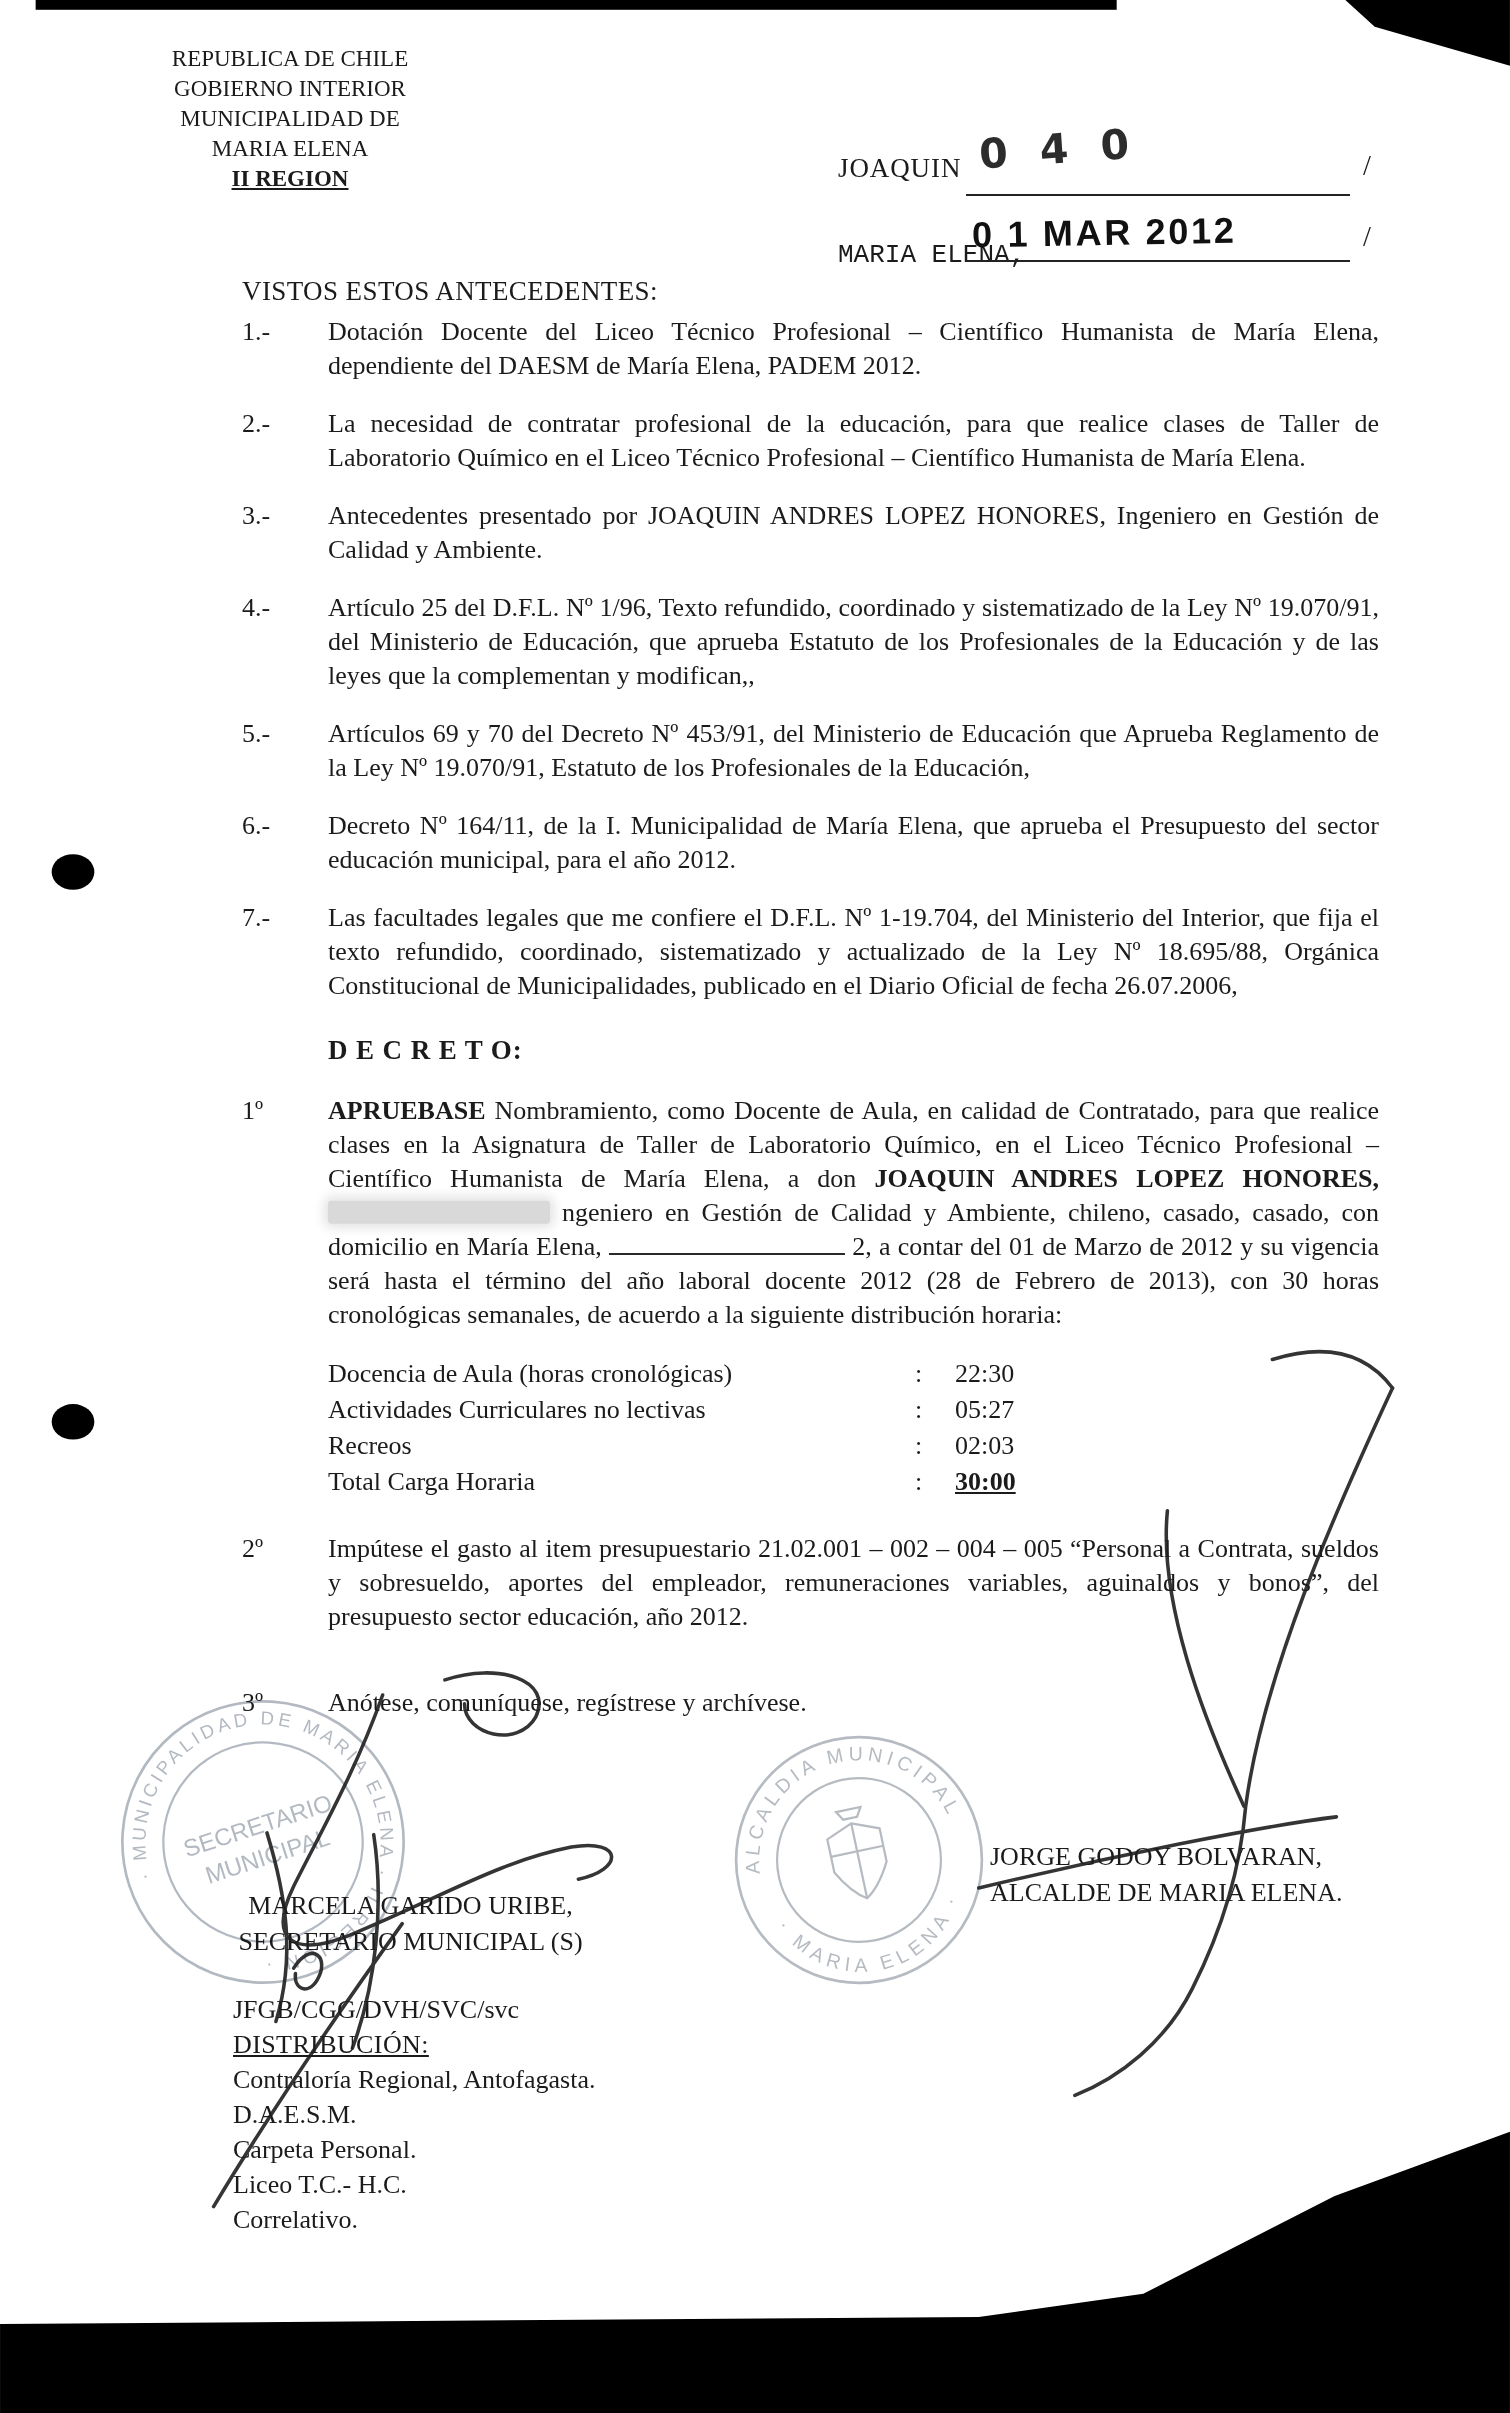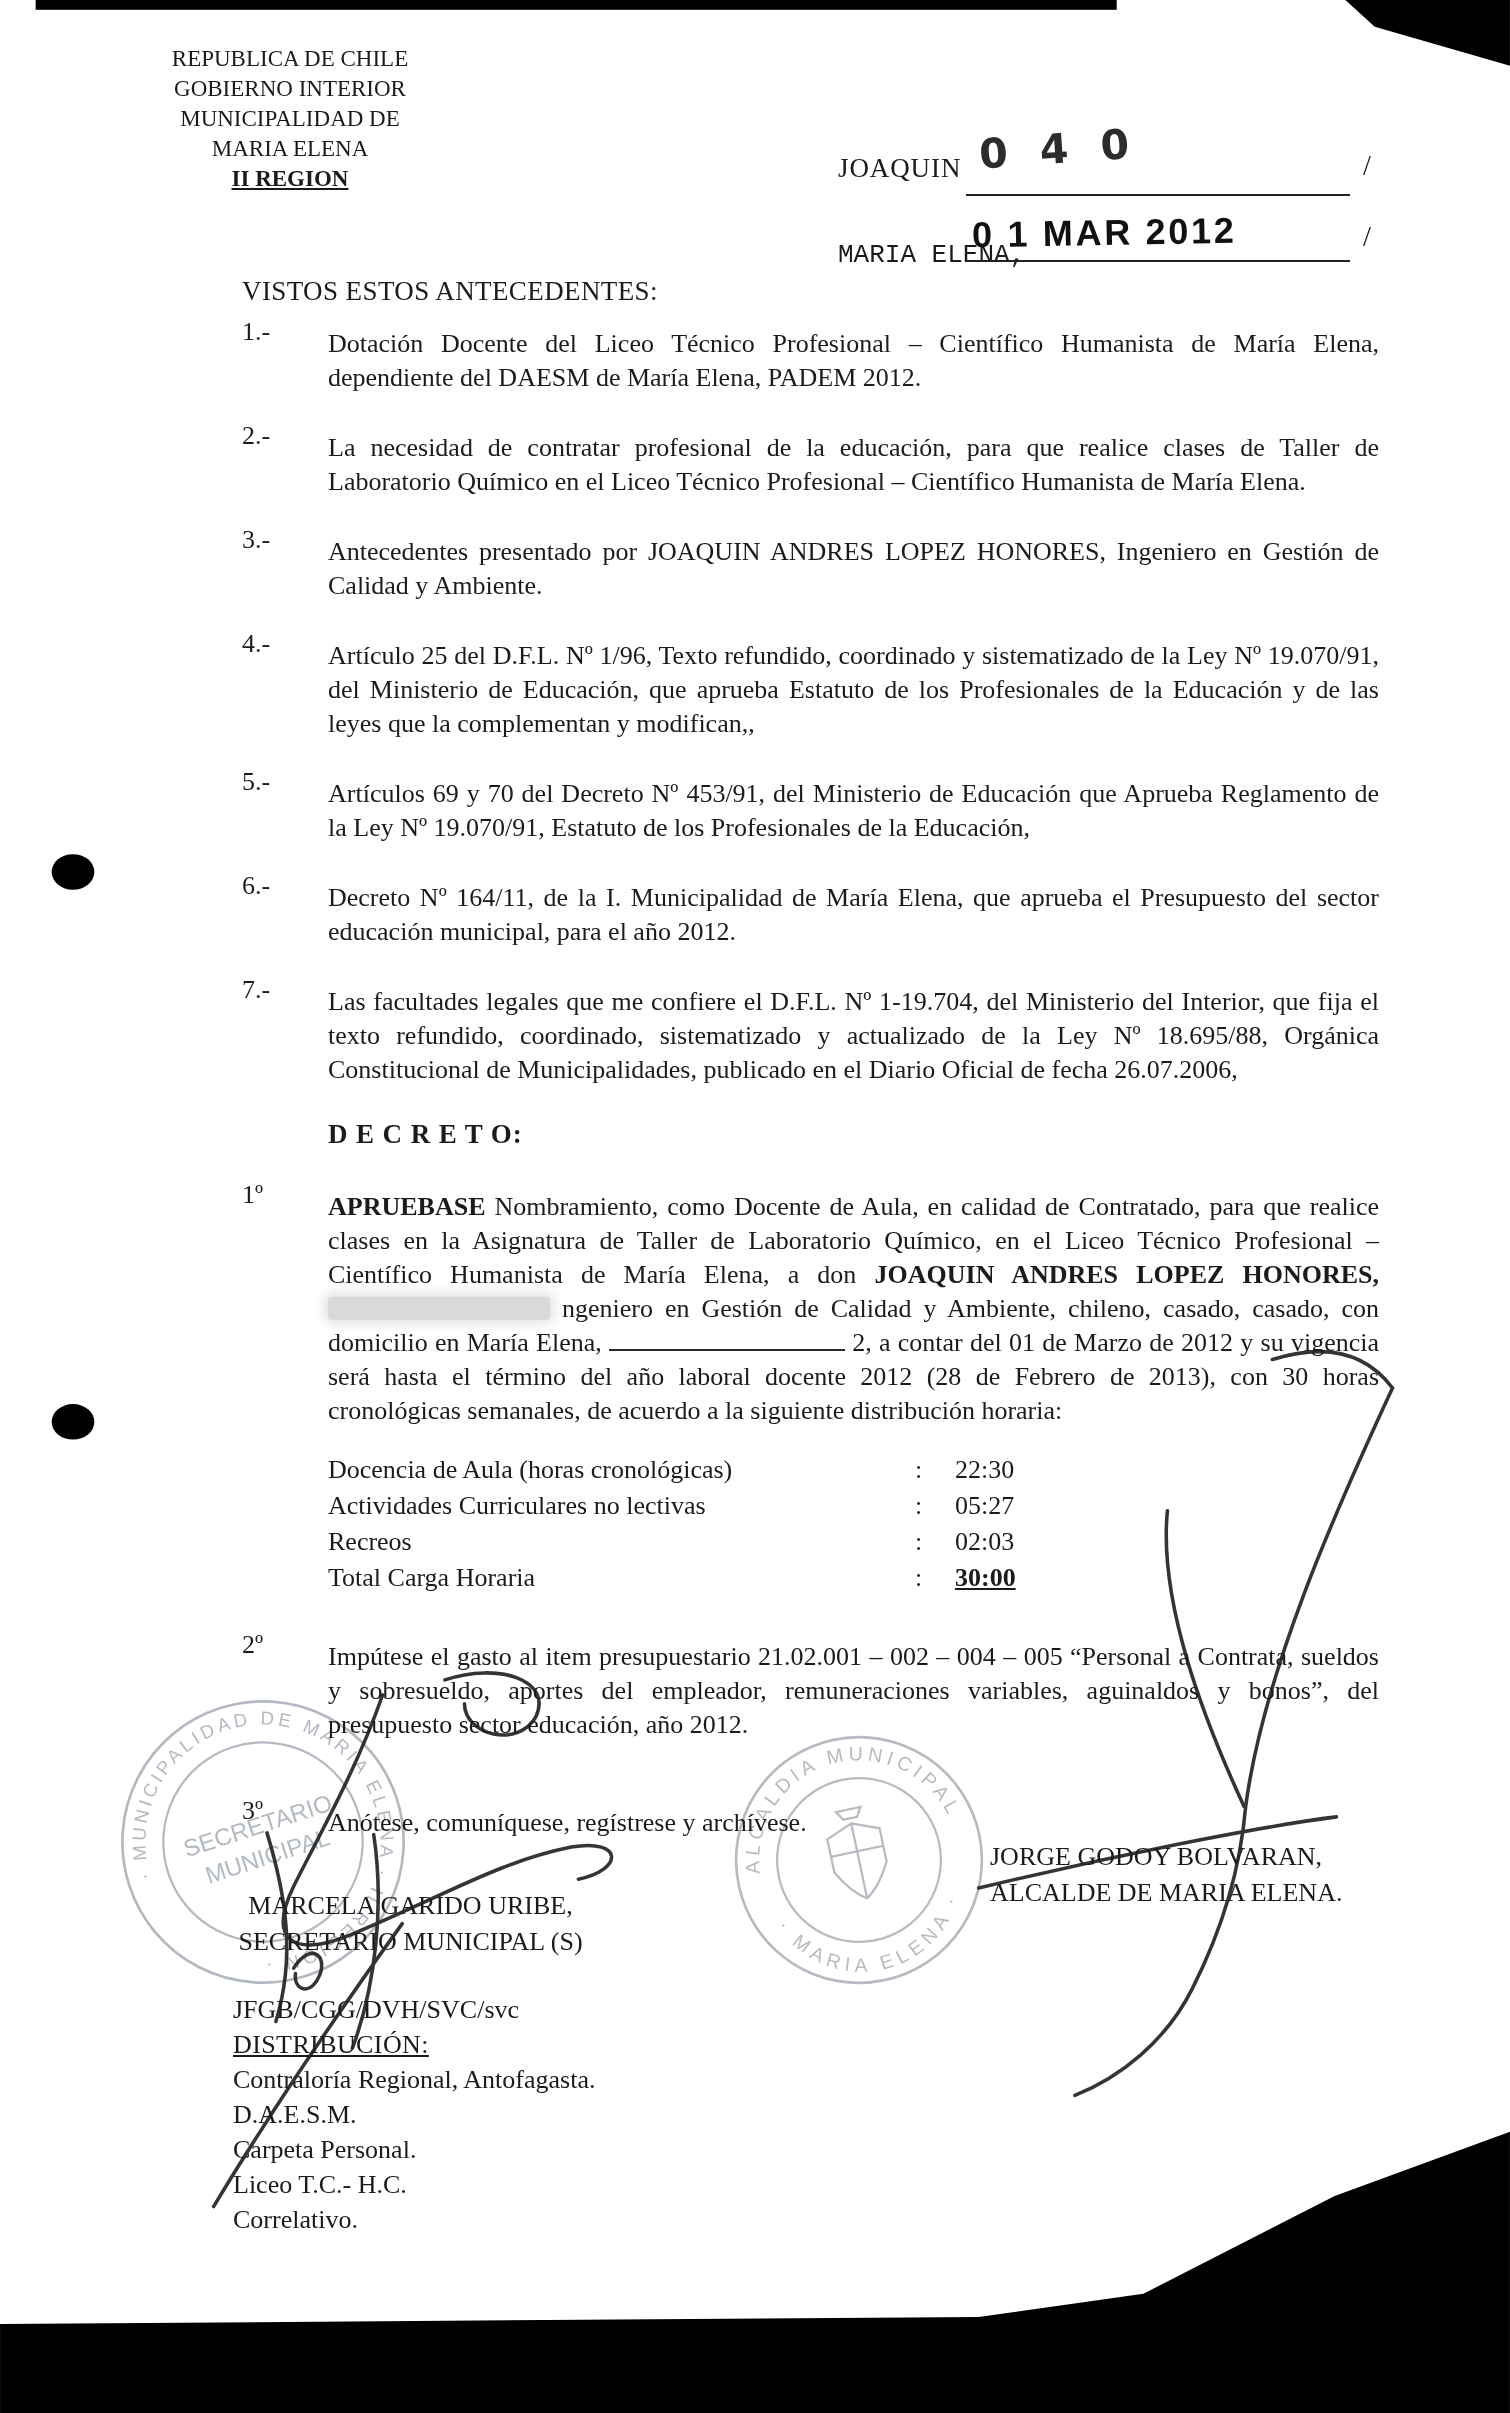--- a/index.html
+++ b/index.html
@@ -21,21 +21,21 @@
   .date-place { position:absolute; left:838px; top:240px; font-size:26px; z-index:1;font-family:Liberation Mono, monospace; }
   .date-stamp { position:absolute; left:972px; top:212px; font-family:"Liberation Sans",sans-serif;
     font-weight:bold; font-size:36px; letter-spacing:2.7px; color:#111; transform:rotate(-1deg); z-index:2; }
   .date-underline { position:absolute; left:966px; top:260px; width:384px; border-bottom:2.7px solid #222; z-index:1; }
   .slash-2 { position:absolute; left:1363px; top:221px; font-size:28.5px; z-index:1; }
   
   .vistos { position:absolute; left:242px; top:276px; font-size:27px; letter-spacing:0.4px; z-index:1; }
   .content { position:absolute; left:242px; top:315px; width:1137px; font-size:26px; line-height:34px; z-index:1; }
   .item, .clause { display:flex; margin-bottom:24px; }
   .item-num, .clause-num { flex:0 0 86px; width:86px; }
-  .item-text, .clause-text { flex:1; text-align:justify;margin-top:12px; }
+  .item-text, .clause-text { flex:1; text-align:justify; }
   .decreto-heading { margin:30px 0 27px 86px; font-weight:bold; font-size:27px; letter-spacing:0.9px; }
   .bold { font-weight:bold; }
   .redaction-smudge { display:inline-block; width:222px; height:23px; background:#d9d9d9;
     border-radius:3.6px; box-shadow:0 0 10.7px 4.4px #e4e4e4; transform:translateY(2.7px); }
   .redaction-blank { display:inline-block; width:236px; height:21.4px; border-bottom:2.7px solid #2a2a2a; }
   
   .hours { margin:3.6px 0 32px 86px; }
   .hours-row { display:flex; line-height:36px; }
   .h-label { width:587px; }
   .h-sep { width:40px; }

